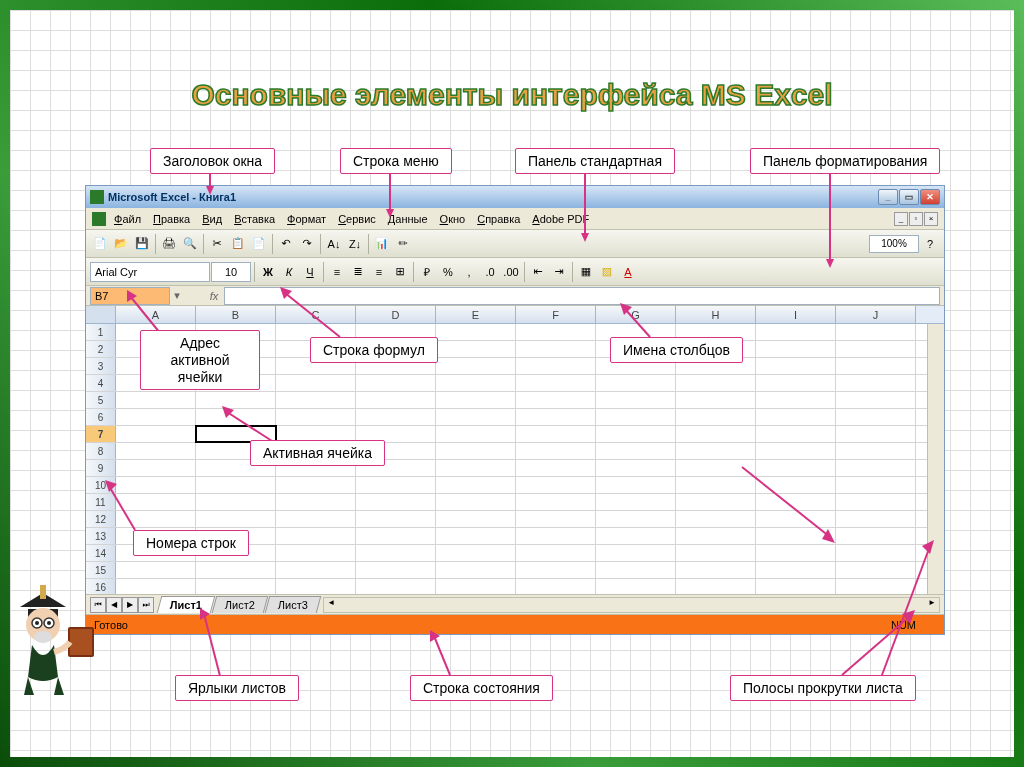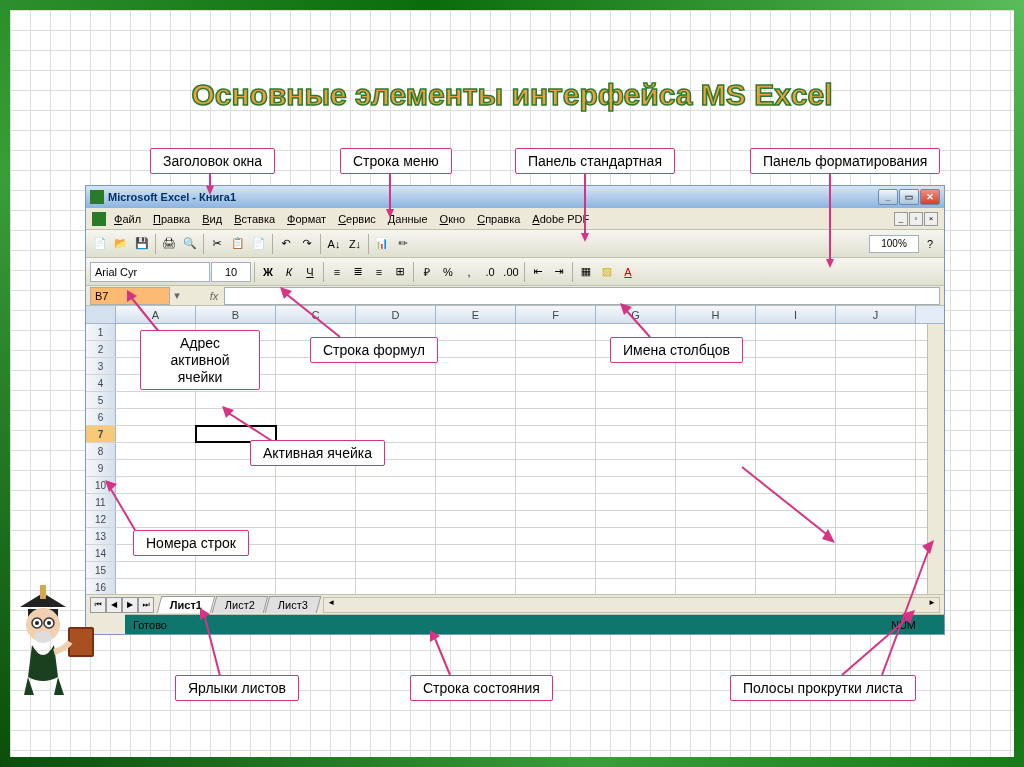--- a/index.html
+++ b/index.html
@@ -50,21 +50,21 @@
   .tabs-row { height: 20px; background: #ece9d8; display: flex; align-items: center; border-top: 1px solid #c0c0b0; }
   .tab-nav { display: flex; margin-left: 4px; }
   .tab-nav div { width: 16px; height: 16px; border: 1px solid #999; background: #eee; font-size: 8px; display: flex; align-items: center; justify-content: center; cursor: pointer; }
   .sheet-tab { padding: 2px 10px; font-size: 11px; background: #fff; border: 1px solid #999; border-bottom: none; margin-left: 1px; cursor: pointer; transform: skewX(-15deg); }
   .sheet-tab span { display: inline-block; transform: skewX(15deg); }
   .sheet-tab.active { font-weight: bold; background: #fff; }
   .sheet-tab:not(.active) { background: #e0e0e0; }
   .hscroll { flex: 1; height: 16px; background: #ece9d8; border: 1px solid #c0c0b0; margin: 0 4px; position: relative; }
   .hscroll::before { content: '◄'; position: absolute; left: 0; font-size: 8px; width: 14px; text-align: center; }
   .hscroll::after { content: '►'; position: absolute; right: 0; font-size: 8px; width: 14px; text-align: center; }
-  .statusbar { height: 20px; background: #0f766e; display: flex; align-items: center; padding: 0 8px; font-size: 11px; border-top: 1px solid #c0c0b0; margin-left: 39px; }
+  .statusbar { height: 20px; background: #f97316; display: flex; align-items: center; padding: 0 8px; font-size: 11px; border-top: 1px solid #c0c0b0; }
   .statusbar .ready { flex: 1; }
   .statusbar .num { padding: 0 20px; }
   .professor { position: absolute; left: 0px; bottom: 60px; width: 90px; height: 140px; z-index: 60; }
   .zoom-box { width:50px; height:18px; border:1px solid #a0b0c0; background:#fff; font-size:10px; display:flex; align-items:center; justify-content:center;margin-left:11px; }
 </style>
 </head>
 <body>
 
 <div class="frame-outer">
   <div class="frame-inner">

